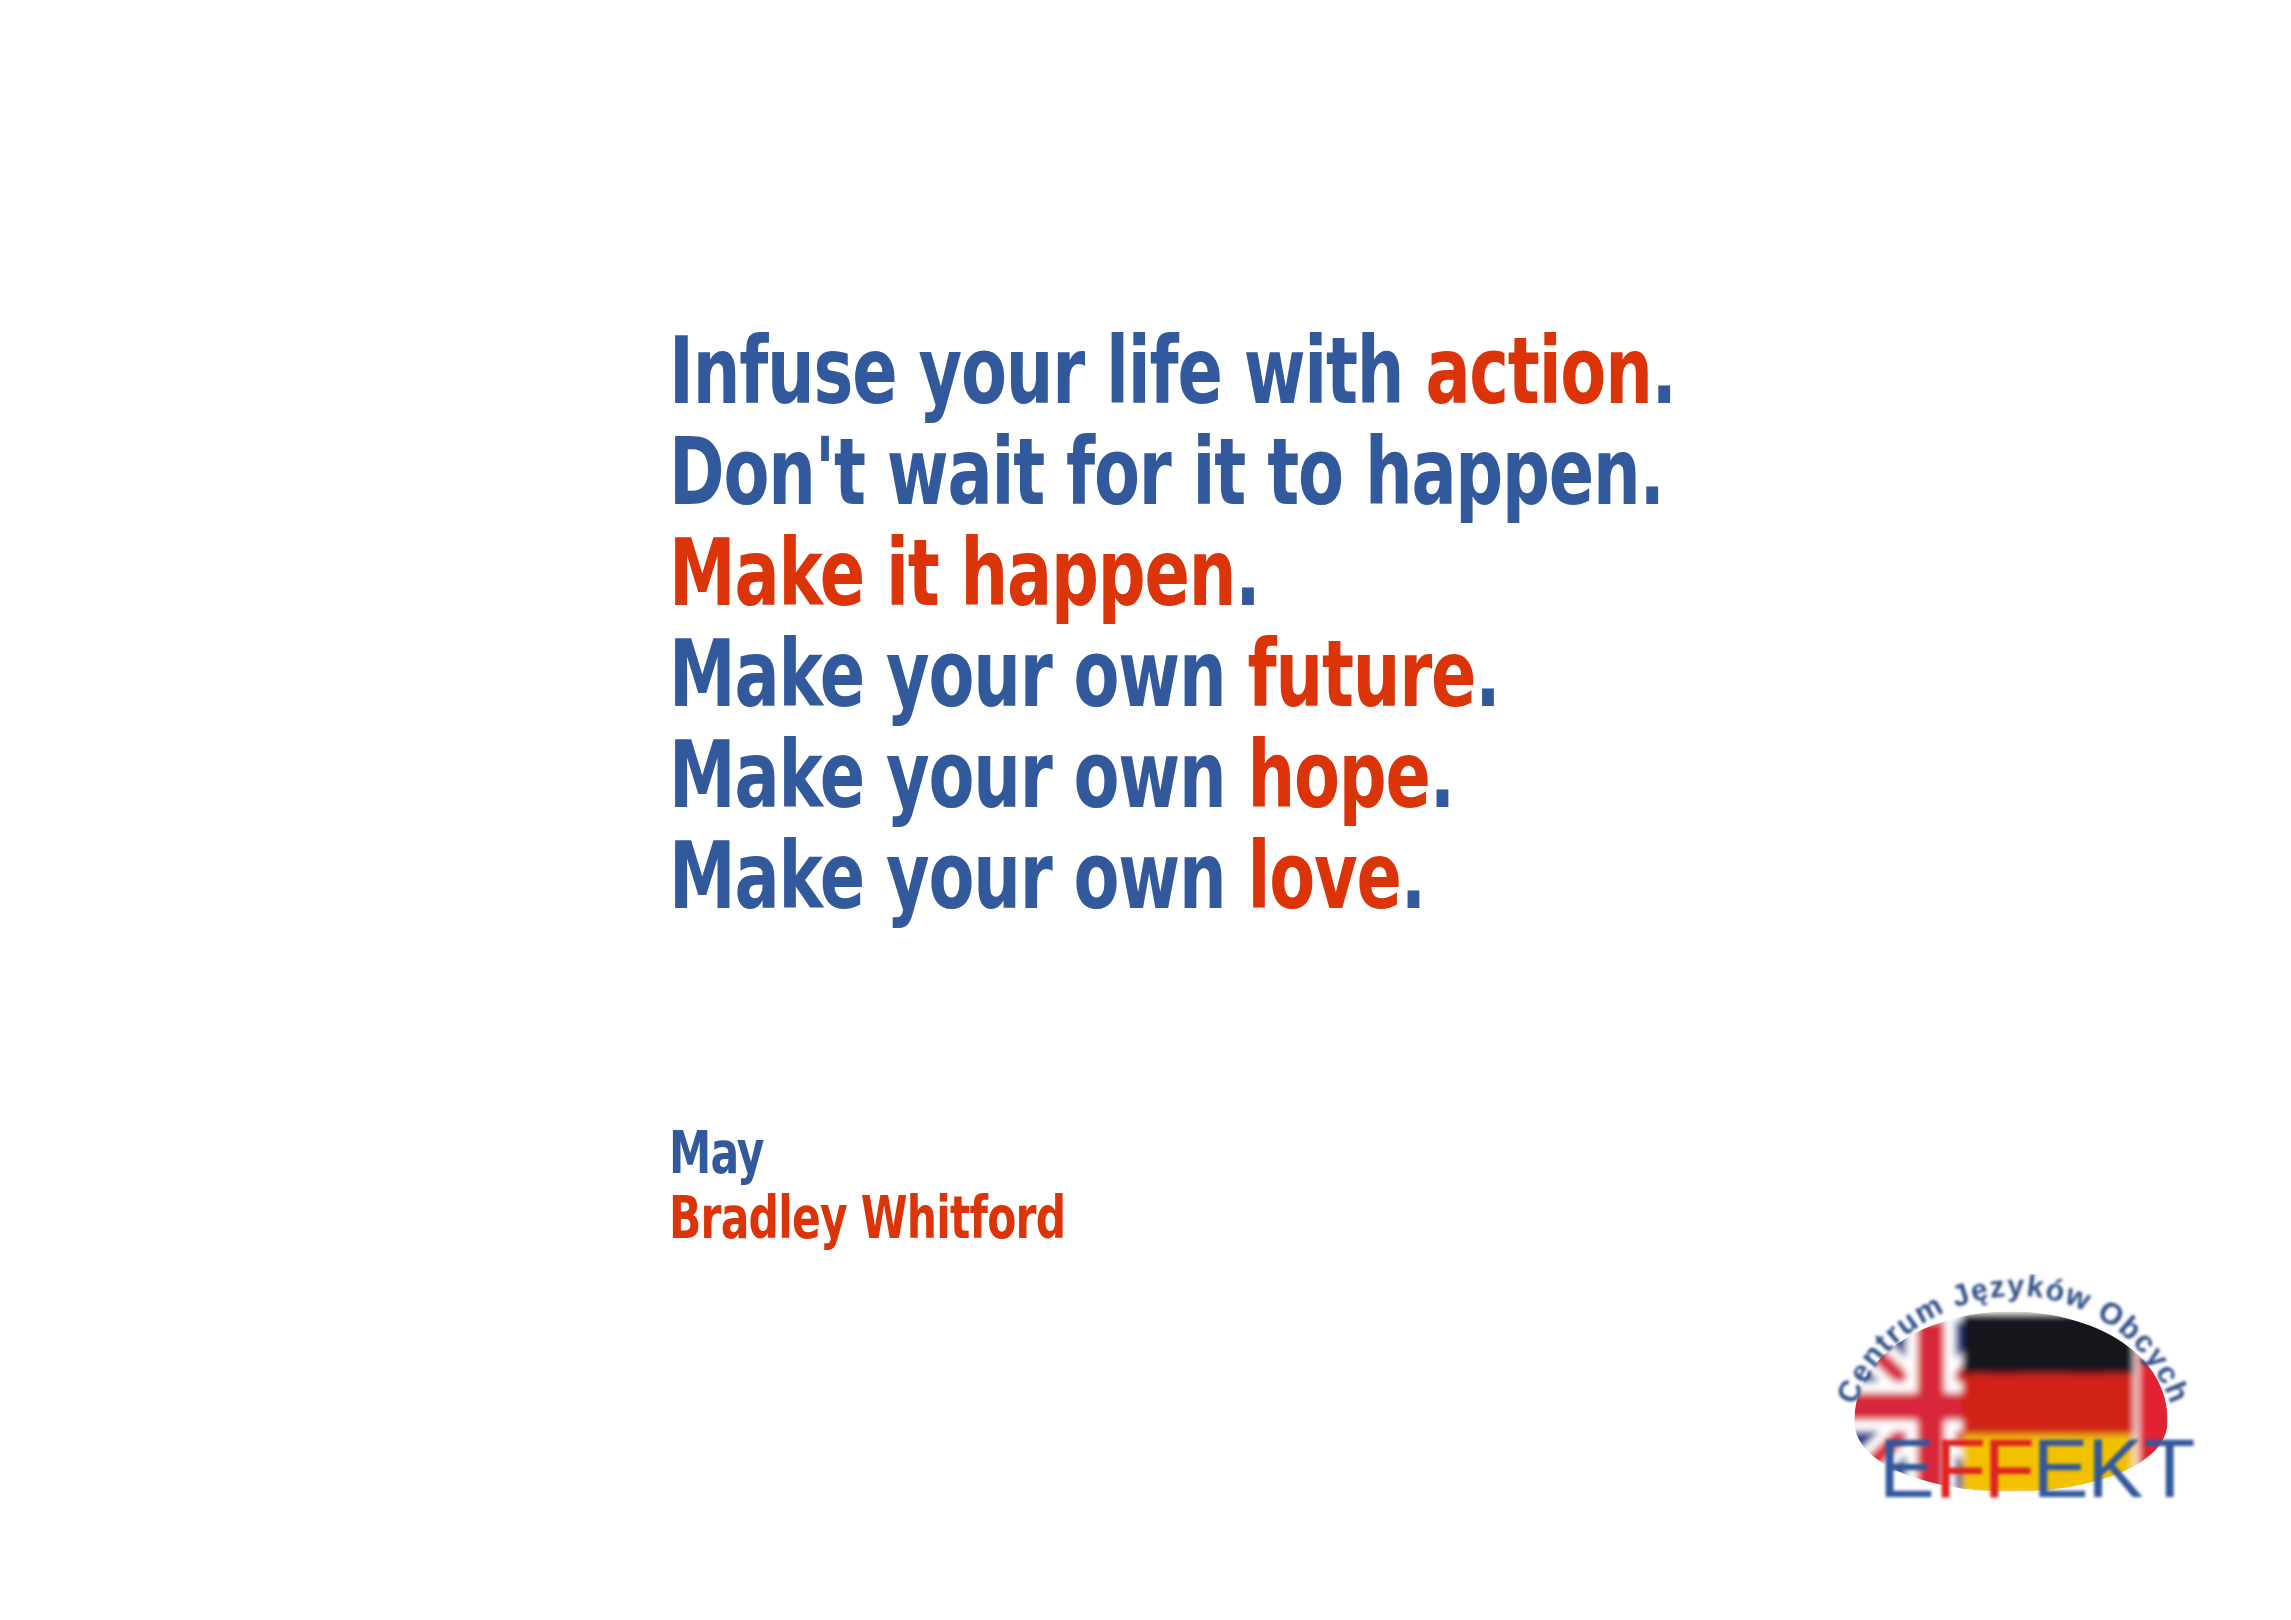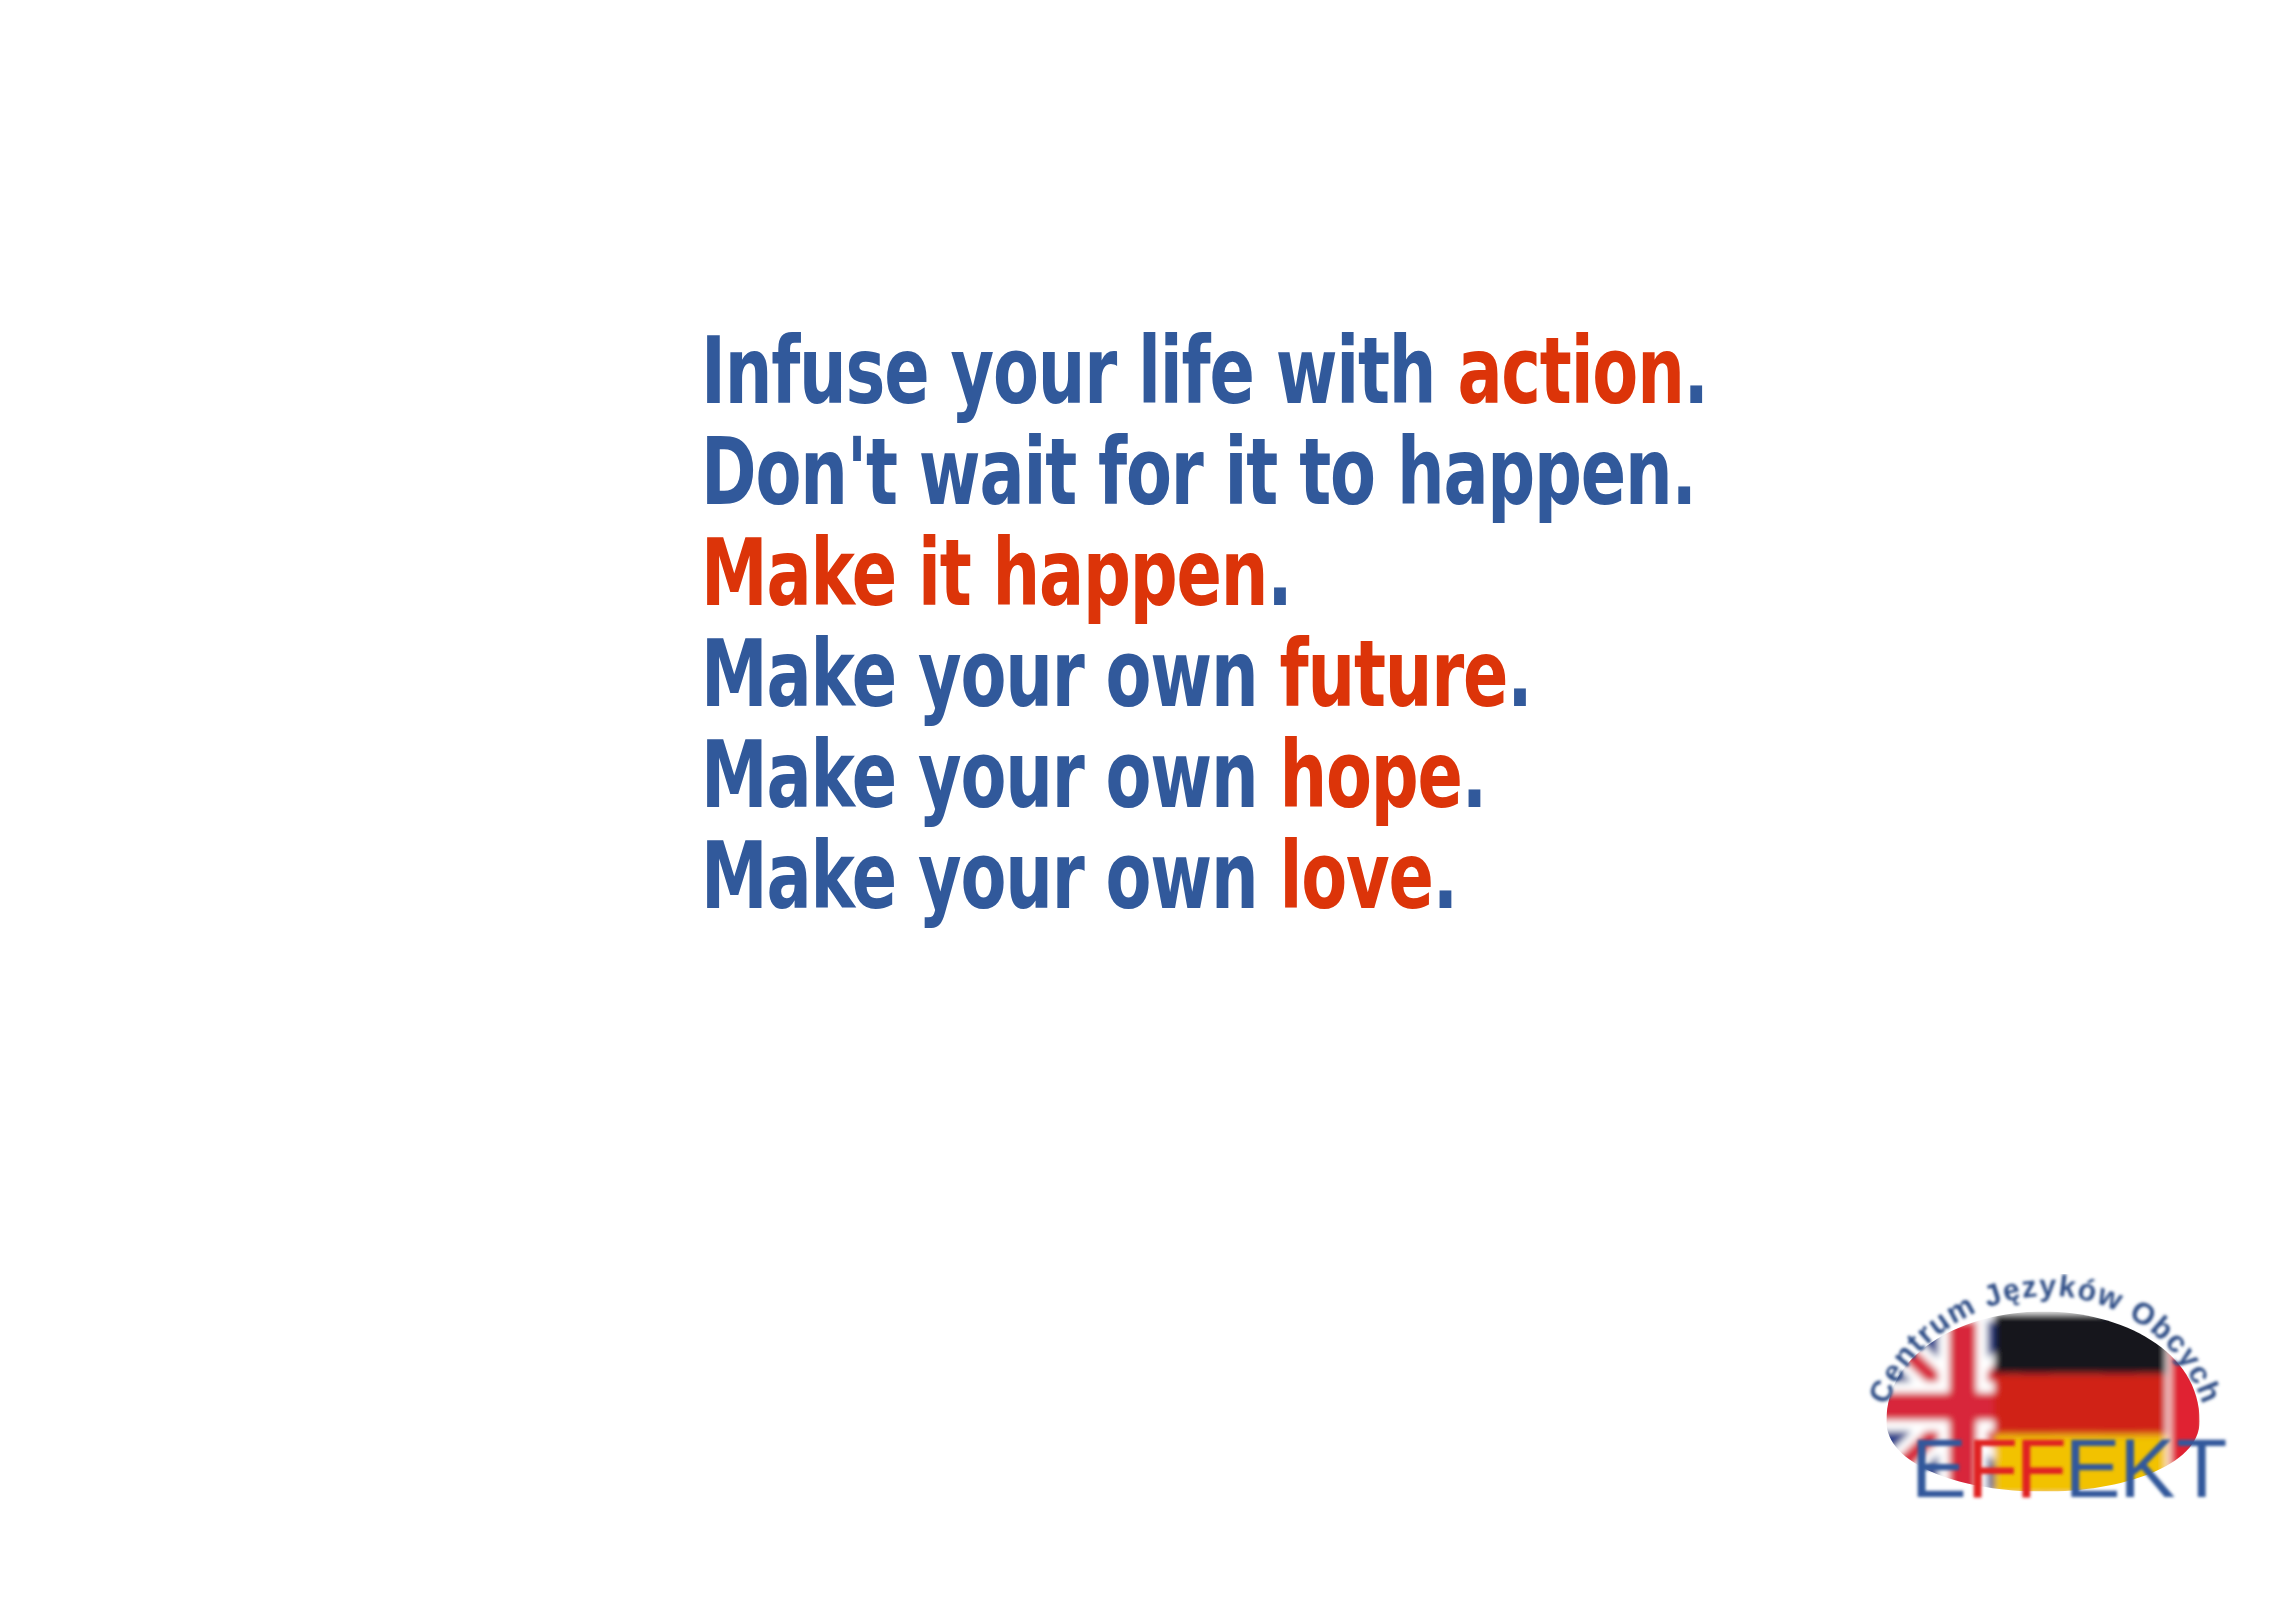--- a/index.html
+++ b/index.html
@@ -13,21 +13,20 @@
     position: relative;
     overflow: hidden;
     font-family: "Liberation Sans", sans-serif;
   }
 
   
   #poster {
     position: absolute;
     inset: 0;
     background: #ffffff;
-    margin-left: 32px;
   }
 
   
   #quote-block {
     position: absolute;
     left: 669px;
     top: 321px;
     width: 1274px;
   }
   .quote-line {
@@ -99,20 +98,24 @@
     <div class="quote-line">
       <span class="seg-blue">Make your own </span><span class="seg-red">hope</span><span class="seg-blue">.</span>
     </div>
 
     <div class="quote-line">
       <span class="seg-blue">Make your own </span><span class="seg-red">love</span><span class="seg-blue">.</span>
     </div>
 
   </div>
 
+  <div id="attribution">
+    <div class="attr-line attr-blue">May</div>
+    <div class="attr-line attr-red">Bradley Whitford</div>
+  </div>
 
   <div id="logo">
     <svg viewBox="0 0 380 265" xmlns="http://www.w3.org/2000/svg" aria-hidden="true">
       <defs>
 
         <clipPath id="lensClip">
           <path d="M 30 150
                    C 30 78, 110 38, 190 38
                    C 270 38, 350 78, 350 150
                    C 350 196, 270 222, 190 222

